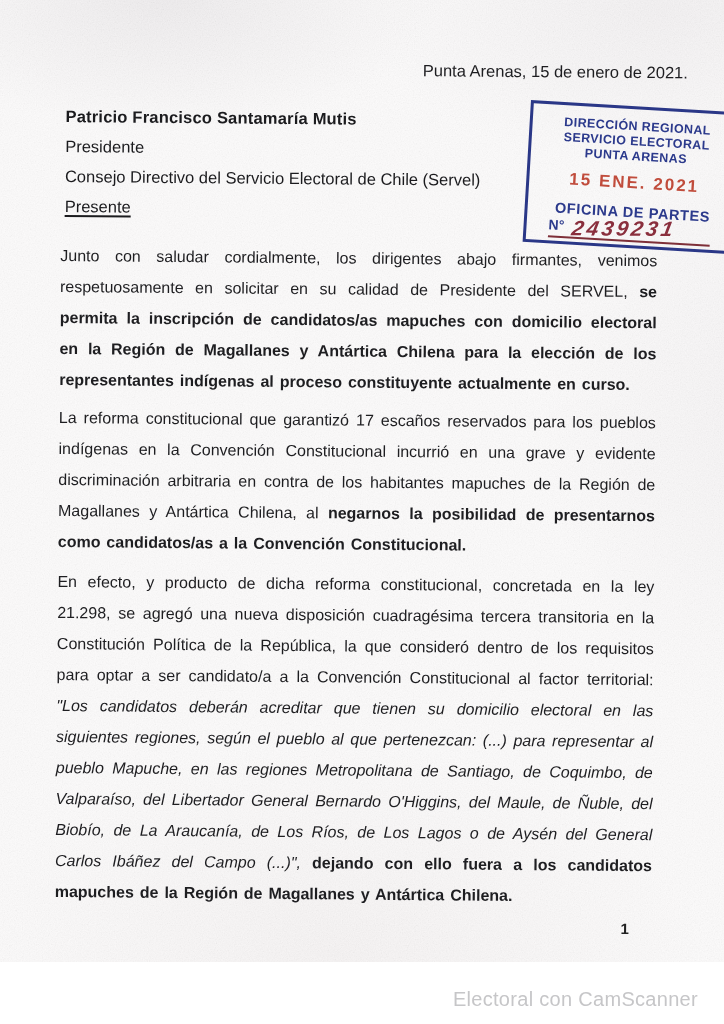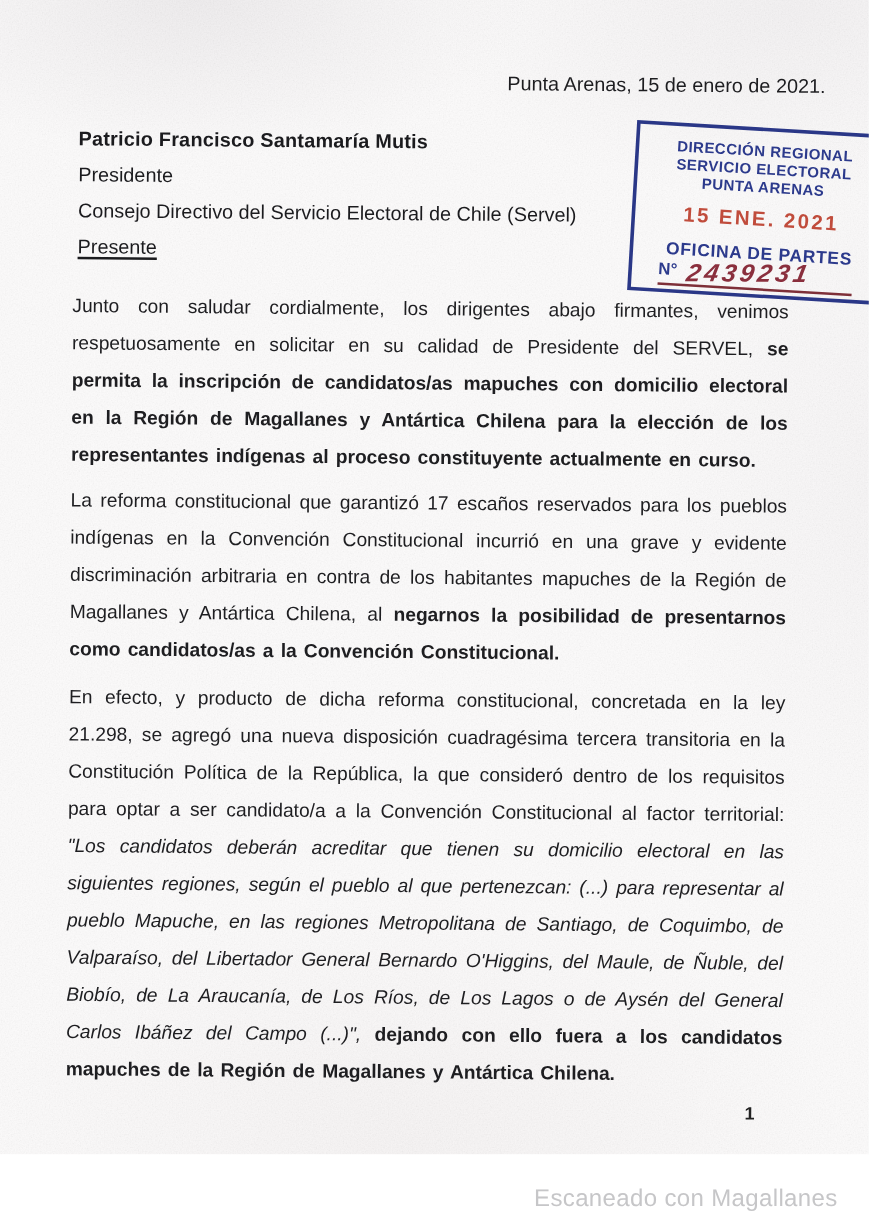--- a/index.html
+++ b/index.html
@@ -218,14 +218,14 @@
     <div class="stamp-office">OFICINA DE PARTES</div>
     <div class="stamp-number">
       <span class="stamp-number-label">N°</span>
       <span class="stamp-number-value">2439231</span>
     </div>
   </div>
 
 </div>
 
 <div class="footer">
-  <span class="scanner-credit">Escaneado con Magallanes</span>
+  <span class="scanner-credit">Electoral con CamScanner</span>
 </div>
 
 </body></html>

